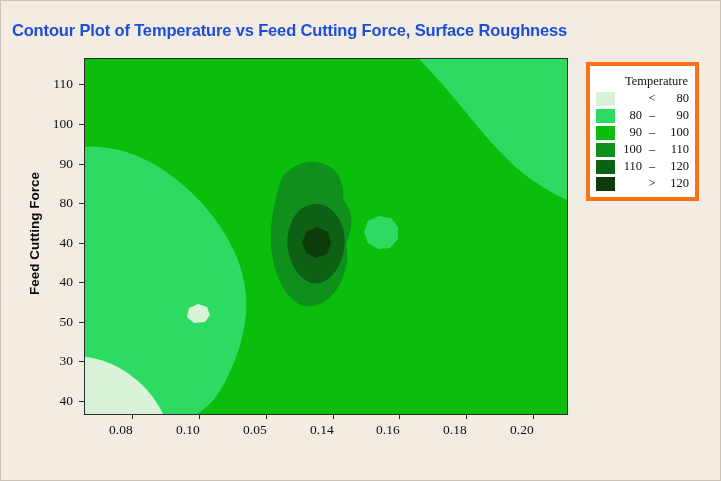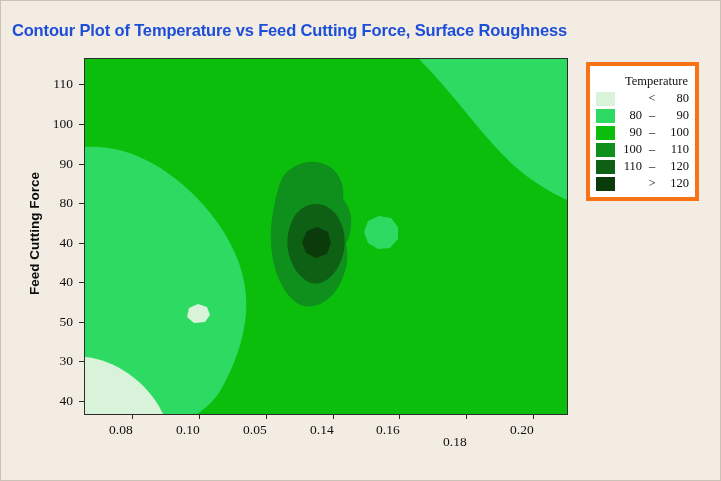--- a/index.html
+++ b/index.html
@@ -217,21 +217,21 @@
   <div class="tick-mark xtick-mark" style="left:332px"></div>
   <div class="tick-mark xtick-mark" style="left:398px"></div>
   <div class="tick-mark xtick-mark" style="left:465px"></div>
   <div class="tick-mark xtick-mark" style="left:532px"></div>
 
   <div class="tick-text xtick-text" style="left:108px; top:421px">0.08</div>
   <div class="tick-text xtick-text" style="left:175px; top:421px">0.10</div>
   <div class="tick-text xtick-text" style="left:242px; top:421px">0.05</div>
   <div class="tick-text xtick-text" style="left:309px; top:421px">0.14</div>
   <div class="tick-text xtick-text" style="left:375px; top:421px">0.16</div>
-  <div class="tick-text xtick-text" style="left:442px; top:433px">0.18</div>
+  <div class="tick-text xtick-text" style="left:442px; top:421px">0.18</div>
   <div class="tick-text xtick-text" style="left:509px; top:421px">0.20</div>
 
   <div class="axis-label" id="ylabel">Feed Cutting Force</div>
 
   <div id="legend">
     <div id="legend-title">Temperature</div>
 
     <div class="legend-row">
       <span class="legend-swatch" style="background:#d8f3da"></span>
       <span class="legend-lo"></span>

